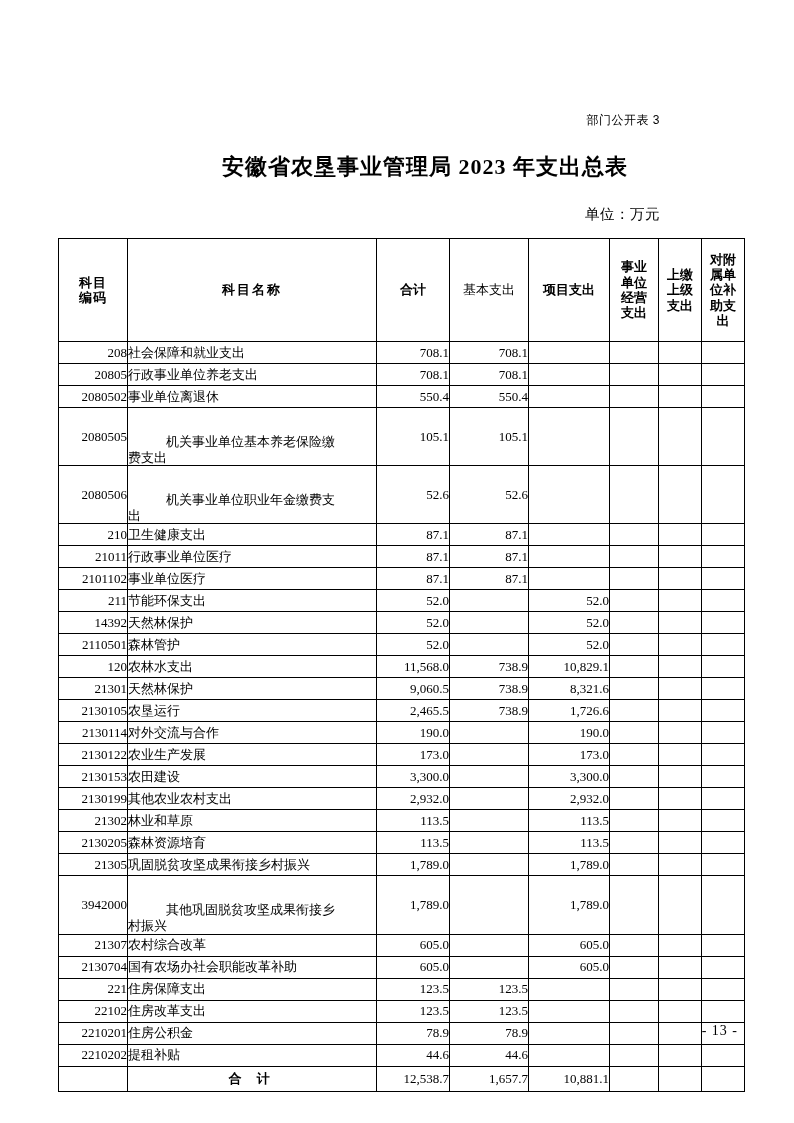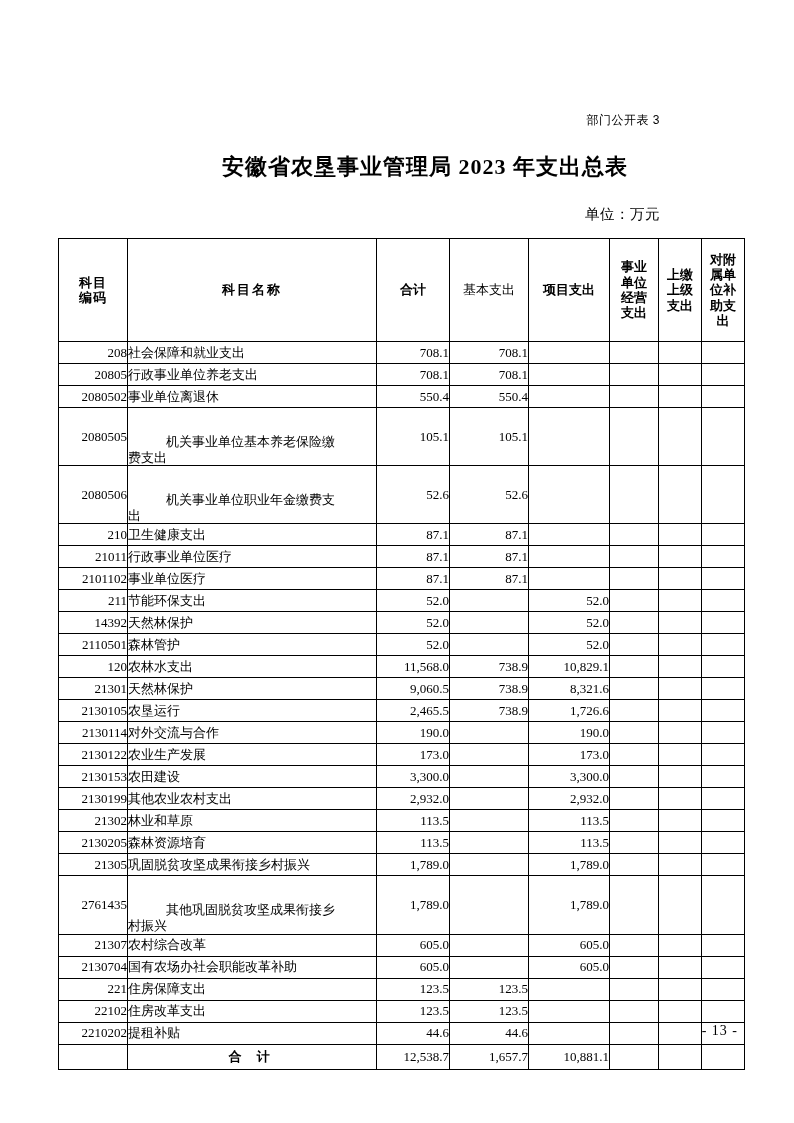--- a/index.html
+++ b/index.html
@@ -383,21 +383,21 @@
           <td class="code">21305</td>
           <td class="name ind1">巩固脱贫攻坚成果衔接乡村振兴</td>
           <td class="num">1,789.0</td>
           <td class="num"></td>
           <td class="num">1,789.0</td>
           <td class="num"></td>
           <td class="num"></td>
           <td class="num"></td>
         </tr>
         <tr>
-          <td class="code">2761435</td>
+          <td class="code">3942000</td>
           <td class="name wrap2">
             <span class="l1">其他巩固脱贫攻坚成果衔接乡</span>
             <span class="l2">村振兴</span>
           </td>
           <td class="num">1,789.0</td>
           <td class="num"></td>
           <td class="num">1,789.0</td>
           <td class="num"></td>
           <td class="num"></td>
           <td class="num"></td>
@@ -430,20 +430,30 @@
           <td class="num"></td>
           <td class="num"></td>
           <td class="num"></td>
           <td class="num"></td>
         </tr>
         <tr>
           <td class="code">22102</td>
           <td class="name ind1">住房改革支出</td>
           <td class="num">123.5</td>
           <td class="num">123.5</td>
+          <td class="num"></td>
+          <td class="num"></td>
+          <td class="num"></td>
+          <td class="num"></td>
+        </tr>
+        <tr>
+          <td class="code">2210201</td>
+          <td class="name ind2">住房公积金</td>
+          <td class="num">78.9</td>
+          <td class="num">78.9</td>
           <td class="num"></td>
           <td class="num"></td>
           <td class="num"></td>
           <td class="num"></td>
         </tr>
         <tr>
           <td class="code">2210202</td>
           <td class="name ind2">提租补贴</td>
           <td class="num">44.6</td>
           <td class="num">44.6</td>

